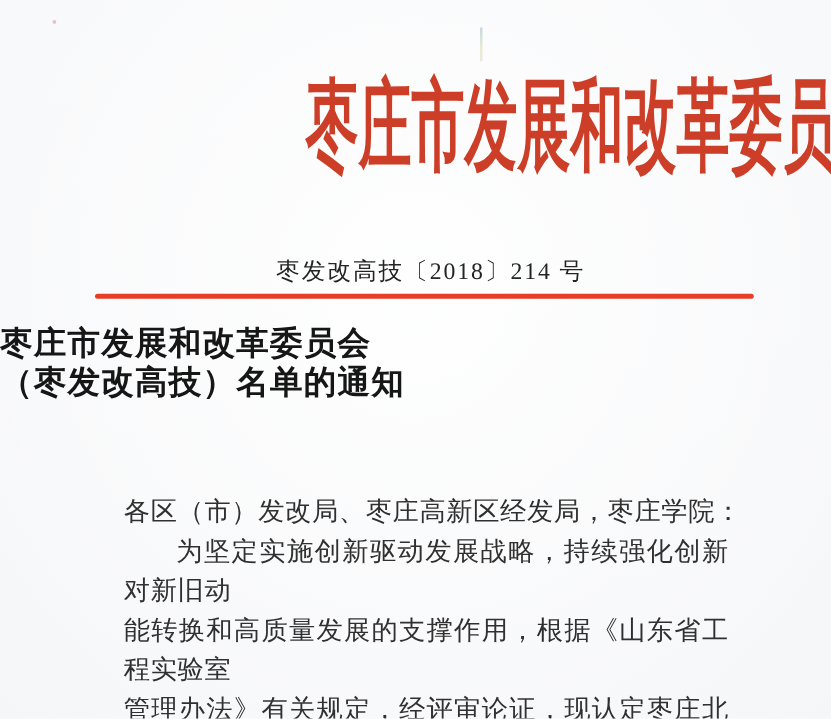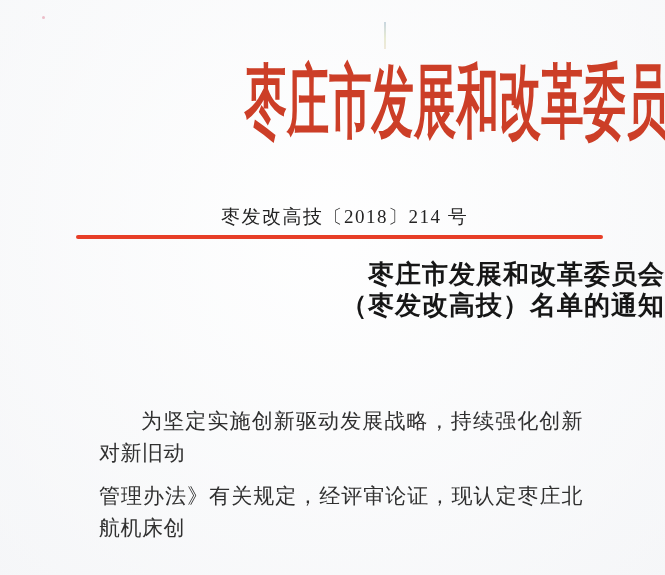--- a/index.html
+++ b/index.html
@@ -50,21 +50,21 @@
     top: 235px; left: 76px;
     width: 527px; height: 4px;
     border-radius: 2px;
     background: var(--divider-red, #e73e27);
   }
 
   
   .subject {
     position: absolute;
     top: 259px; left: 0; right: 0;
-    text-align: right;
+    text-align: left;
     font-size: 26px;
     line-height: 31px;
     font-weight: 700;
     color: var(--title-black, #161616);
     letter-spacing: 1px;
   }
 
   
   .body-block {
     position: absolute;
@@ -73,21 +73,20 @@
     font-size: 21px;
     line-height: 31.5px;
     color: var(--body-black, #303030);
     letter-spacing: 0.5px;
   }
   .body-line { white-space: nowrap; }
   .body-line.justified {
     white-space: normal;
     text-align: justify;
     text-justify: inter-character;
-    margin-top: 12px;
   }
   .body-line.indent { text-indent: 42px; }
 
   
   .speckle {
     position: absolute;
     left: 42px; top: 16px;
     width: 3px; height: 3px;
     border-radius: 50%;
     background: #e9aebc;
@@ -116,18 +115,20 @@
   <div class="doc-number">枣发改高技〔2018〕214 号</div>
 
   <div class="red-rule"></div>
 
   <div class="subject">
     <div>枣庄市发展和改革委员会</div>
     <div>（枣发改高技）名单的通知</div>
   </div>
 
   <div class="body-block">
+    <div class="body-line">各区（市）发改局、枣庄高新区经发局，枣庄学院：</div>
     <div class="body-line justified indent">为坚定实施创新驱动发展战略，持续强化创新对新旧动</div>
+    <div class="body-line justified">能转换和高质量发展的支撑作用，根据《山东省工程实验室</div>
     <div class="body-line justified">管理办法》有关规定，经评审论证，现认定枣庄北航机床创</div>
 
   </div>
 
 </div>
 
 </body></html>

